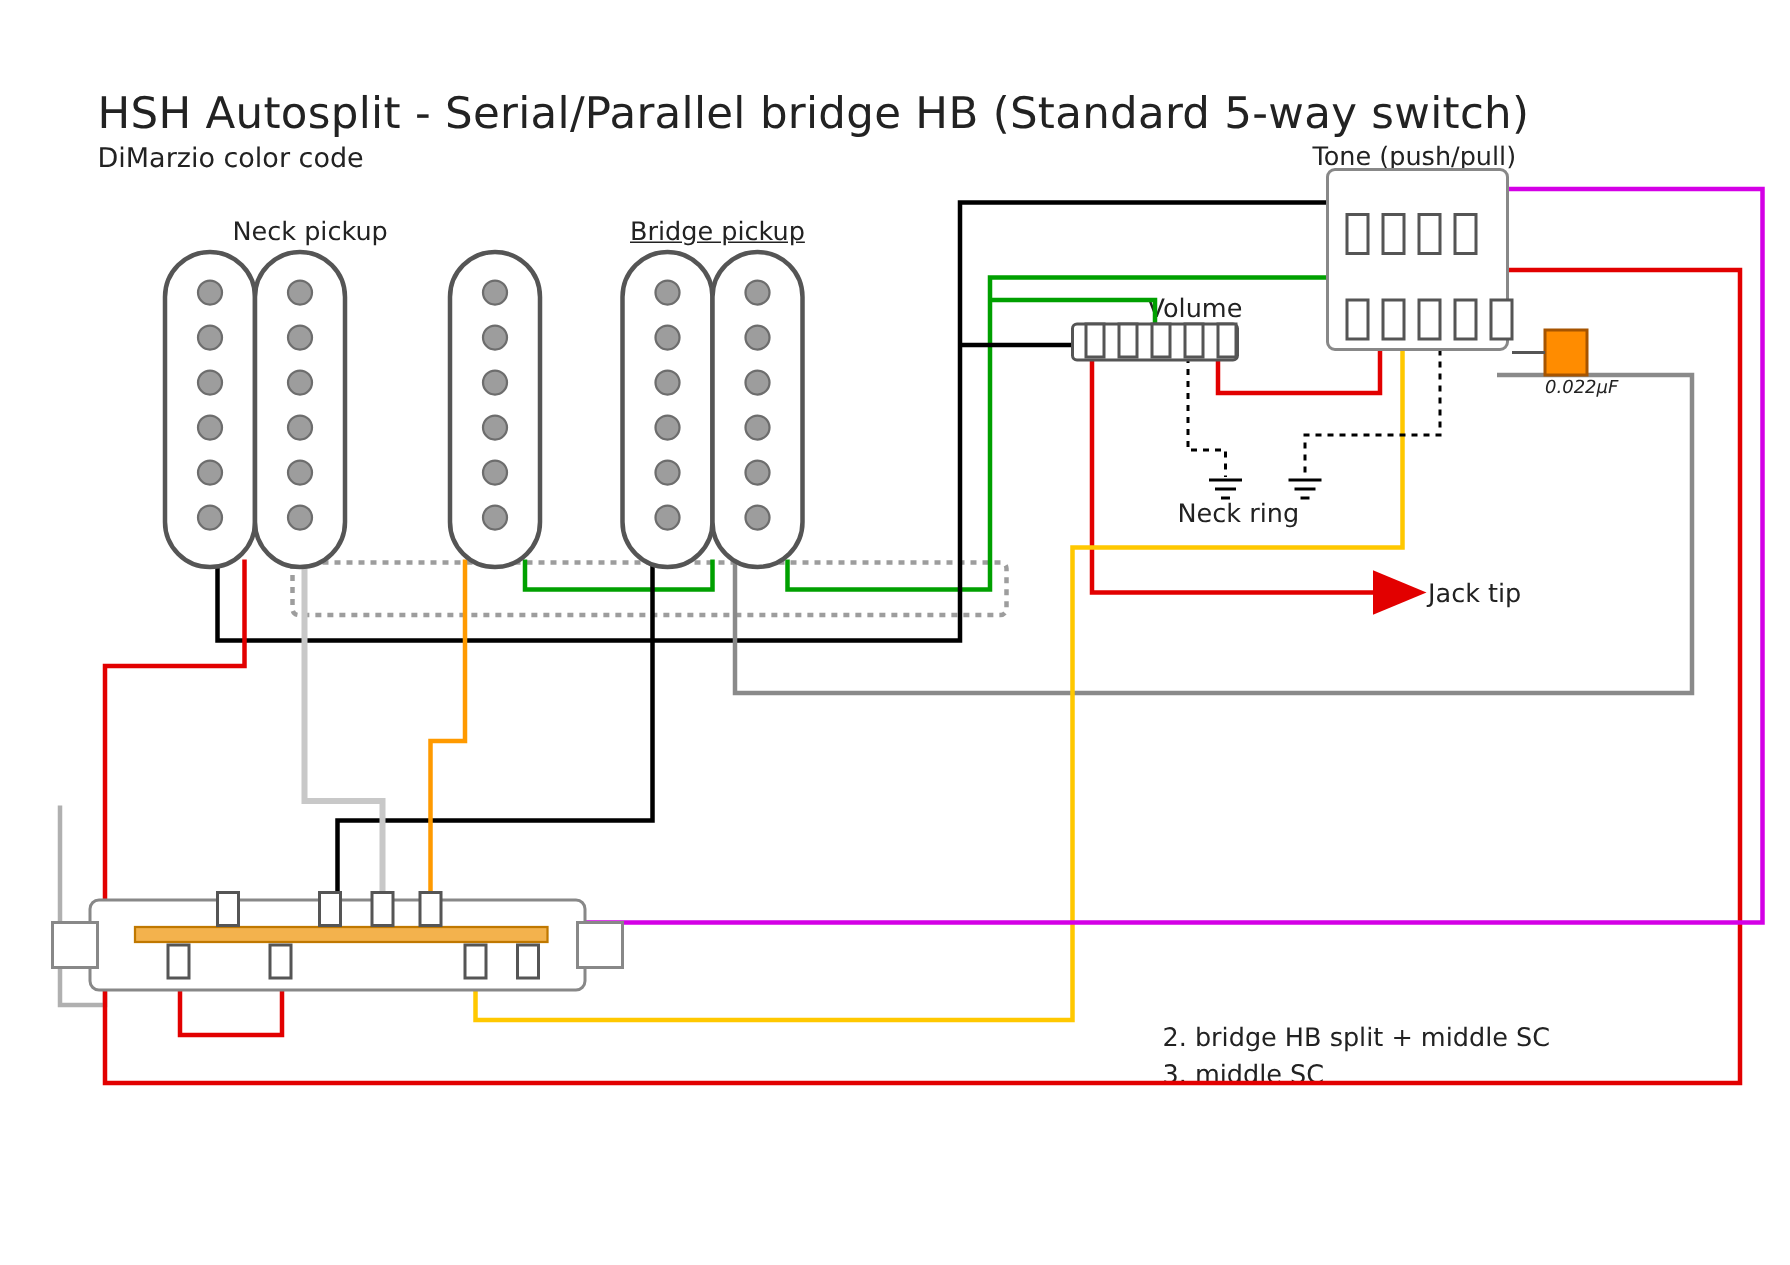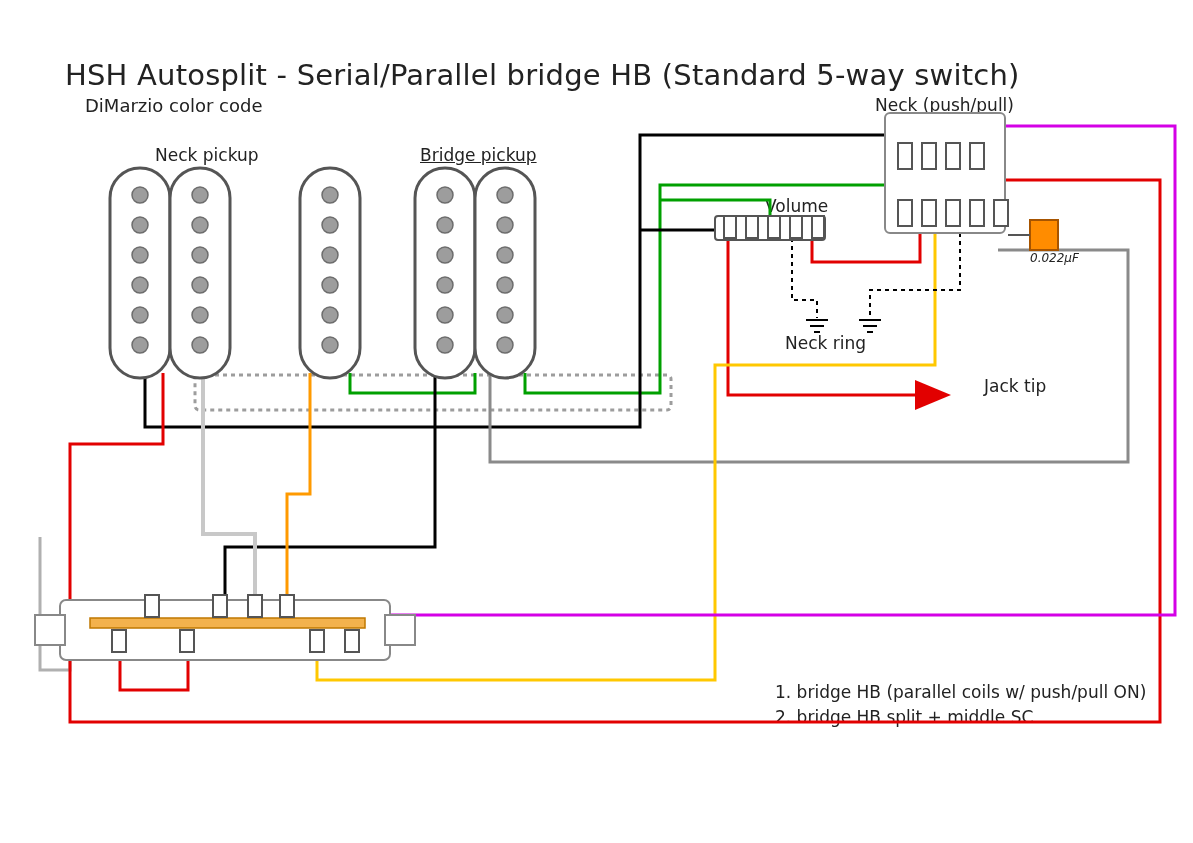--- a/index.html
+++ b/index.html
@@ -19,21 +19,20 @@
     top: 58px;
     font-size: 29px;
     letter-spacing: 0.2px;
     text-align: right;
   }
   .subtitle {
     position: absolute;
     left: 65px;
     top: 95px;
     font-size: 18px;
-    margin-left: 20px;
   }
   .label {
     position: absolute;
     font-size: 17px;
   }
   .legend {
     position: absolute;
     left: 775px;
     top: 680px;
     font-size: 17px;
@@ -51,28 +50,28 @@
 </style>
 </head>
 <body>
 
 <div class="title">HSH Autosplit - Serial/Parallel bridge HB (Standard 5-way switch)</div>
 <div class="subtitle">DiMarzio color code</div>
 
 <div class="label" style="left:155px; top:145px;">Neck pickup</div>
 <div class="label" style="left:420px; top:145px;text-decoration:underline;">Bridge pickup</div>
 <div class="label" style="left:765px; top:196px;">Volume</div>
-<div class="label" style="left:875px; top:95px;">Neck (push/pull)</div>
+<div class="label" style="left:875px; top:95px;">Tone (push/pull)</div>
 <div class="label" style="left:785px; top:333px;">Neck ring</div>
-<div class="label" style="left:952px; top:376px;margin-left:32px;">Jack tip</div>
+<div class="label" style="left:952px; top:386px;">Jack tip</div>
 <div class="cap-label" style="left:1030px; top:251px;font-style:italic;">0.022μF</div>
 
 <div class="legend">
-  <div>1. bridge HB (parallel coils w/ push/pull ON)</div>
   <div>2. bridge HB split + middle SC</div>
+  <div>3. middle SC</div>
 </div>
 
 <svg class="diagram" width="1193" height="843" viewBox="0 0 1193 843">
   <defs>
     <marker id="arrow" markerWidth="14" markerHeight="14" refX="10" refY="5" orient="auto">
       <path d="M0,0 L12,5 L0,10 Z" fill="#e20000"></path>
     </marker>
   </defs>
 
   <rect x="195" y="375" width="476" height="35" rx="4" ry="4" fill="none" stroke="#9d9d9d" stroke-width="3" stroke-dasharray="4 4"></rect>

